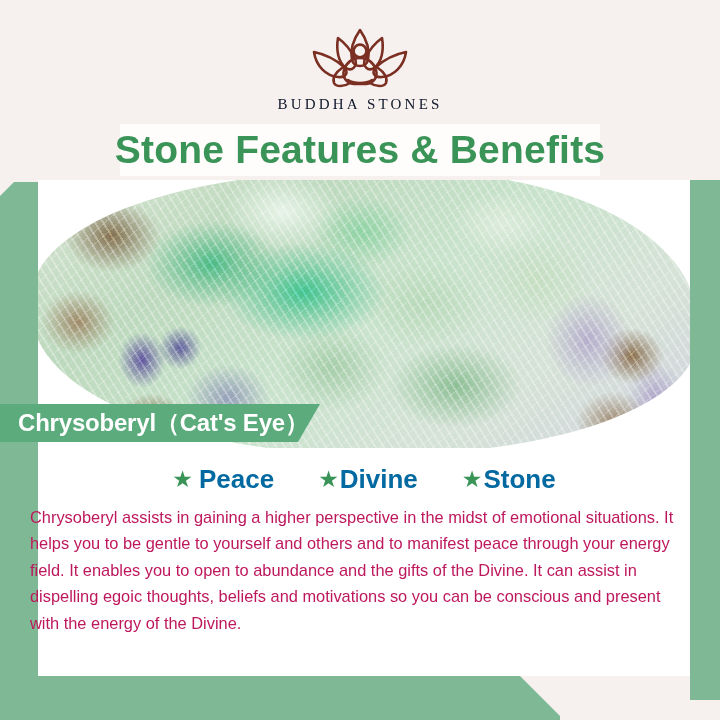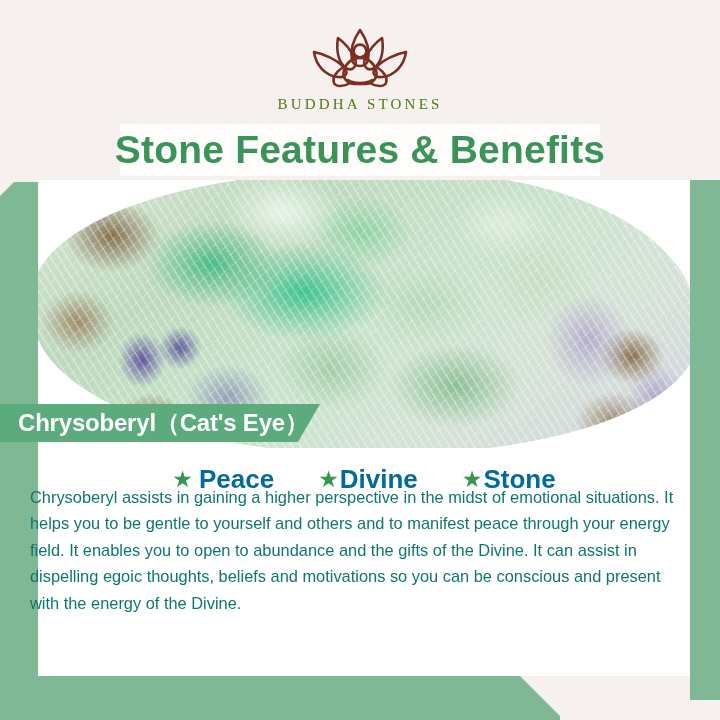--- a/index.html
+++ b/index.html
@@ -9,21 +9,21 @@
     font-family:"Liberation Sans", sans-serif;
   }
   #card{position:relative;width:720px;height:720px;background:#f6f1ee;}
 
   
   .header{position:absolute;left:0;top:0;width:720px;height:180px;background:#f6f1ee;z-index:5;}
   .logo-wrap{position:absolute;left:0;top:22px;width:720px;text-align:center;}
   .logo-mark{display:block;margin:0 auto;}
   .brand{
     margin-top:2px;font-family:"Liberation Serif", serif;
-    font-size:15px;letter-spacing:3.2px;color:#4d7c0f;font-weight:400;
+    font-size:15px;letter-spacing:3.2px;color:#0f172a;font-weight:400;
   }
   .title-plate{
     position:absolute;left:120px;top:124px;width:480px;height:52px;
     background:#fffdfb;
   }
   .title{
     position:absolute;left:0;top:125px;width:720px;text-align:center;
     font-size:39px;font-weight:bold;color:#3a9457;letter-spacing:.2px;
     line-height:50px;
   }
@@ -107,22 +107,22 @@
   .benefits{
     position:absolute;left:38px;top:462px;width:652px;height:34px;z-index:4;
     display:flex;justify-content:center;align-items:center;gap:44px;
   }
   .benefit{display:flex;align-items:center;gap:6px;}
   .benefit .star{color:#3a9457;font-size:23px;line-height:1;}
   .benefit .blabel{color:#0369a1;font-size:26px;font-weight:bold;}
   .benefit.tight{gap:1px;}
 
   .body-text{
-    position:absolute;left:30px;top:484px;width:660px;z-index:4;
-    font-size:16.4px;line-height:26.4px;color:#0f766e;text-align:left;
+    position:absolute;left:30px;top:504px;width:660px;z-index:4;
+    font-size:16.4px;line-height:26.4px;color:#be185d;text-align:left;
   }
 </style>
 </head>
 <body>
 
 <div id="card">
 
   <div class="frame-bottom-right"></div>
   <div class="frame-left"></div>
   <div class="frame-right"></div>

